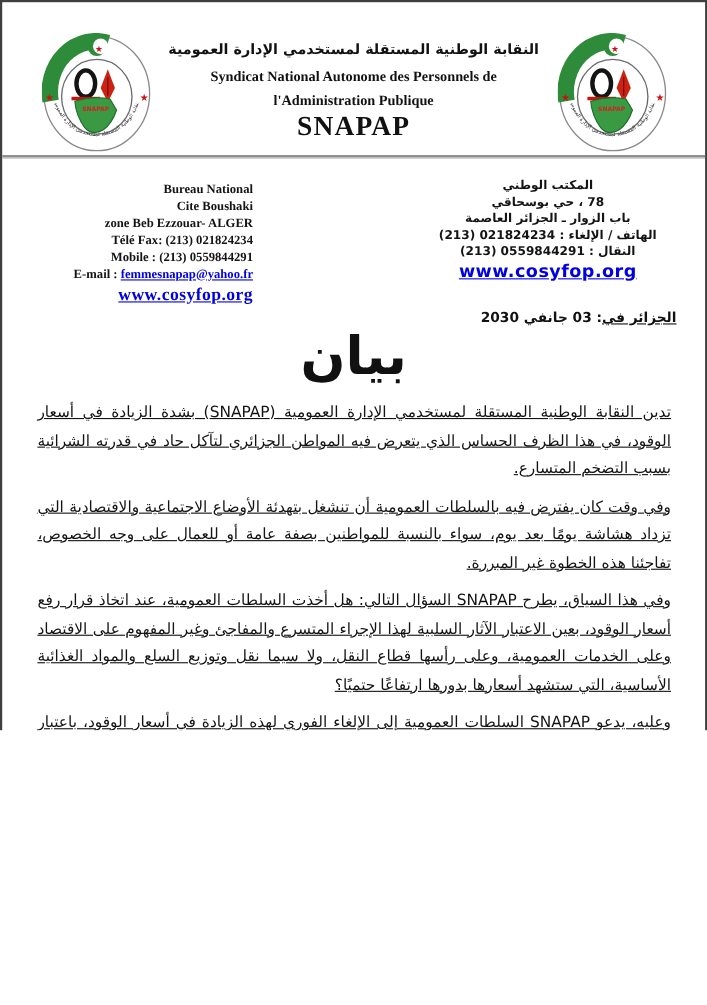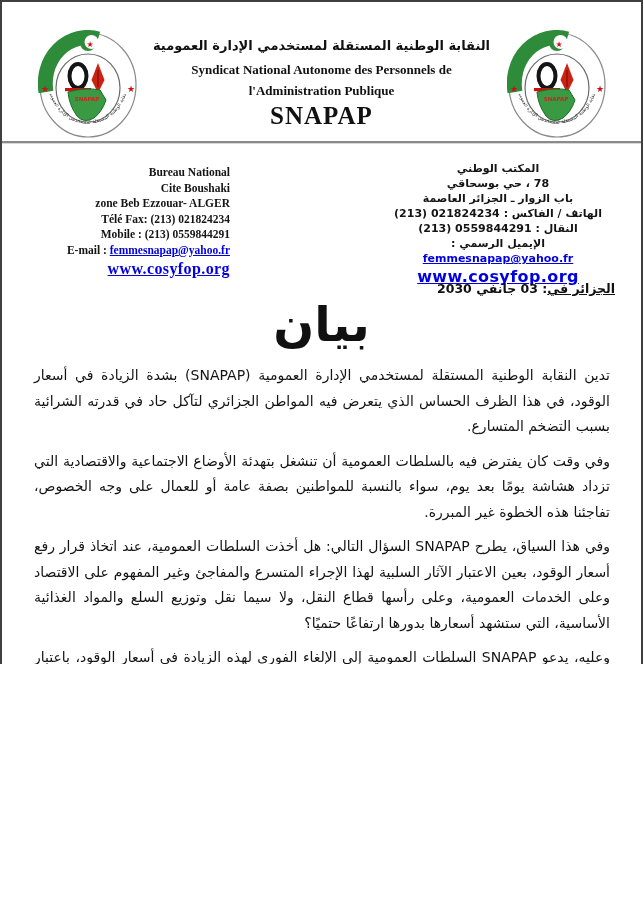--- a/index.html
+++ b/index.html
@@ -58,21 +58,21 @@
   }
   .date-line .u{text-decoration:underline;}
   
   .stmt-title{
     position:absolute;top:294px;left:0;right:0;
     text-align:center;font-weight:bold;font-size:48px;direction:rtl;
   }
   .stmt-body{
     position:absolute;top:361px;left:32px;right:31px;
     direction:rtl;text-align:justify;
-    font-size:14px;line-height:25.5px;color:#131313;
+    font-size:14px;line-height:25.5px;color:#131313;text-decoration:underline;
   }
   .stmt-body p{margin:0 0 9px 0;}
   
   .sig-role{position:absolute;top:785px;right:36px;direction:rtl;font-weight:bold;font-size:11px;}
   .sig-name{position:absolute;top:818px;right:38px;direction:rtl;font-weight:bold;font-size:12px;}
   .sig-scribble{position:absolute;left:326px;top:784px;width:140px;height:62px;}
   .stamp{position:absolute;left:383px;top:763px;width:150px;height:130px;opacity:.9;}
 </style>
 </head>
 <body>
@@ -127,29 +127,26 @@
       <span>E-mail : </span><span class="lnk">femmesnapap@yahoo.fr</span>
     </div>
     <span class="lnk site">www.cosyfop.org</span>
   </div>
 
   <div class="contact-right">
     <div>المكتب الوطني</div>
     <div>78 ، حي بوسحاقي</div>
     <div>باب الزوار ـ الجزائر العاصمة</div>
     <div>
-      <span>الهاتف / الفاكس :</span>
+      <span>الهاتف / الإلغاء :</span>
       <span class="num">(213) 021824234</span>
     </div>
     <div>
       <span>النقال :</span>
       <span class="num">(213) 0559844291</span>
-    </div>
-    <div>
-      <span>الإيميل الرسمي : </span><span class="lnk num">femmesnapap@yahoo.fr</span>
     </div>
     <span class="lnk site">www.cosyfop.org</span>
   </div>
 
   <div class="date-line">
     <span class="u">الجزائر في</span><span>: 03 جانفي 2030</span>
   </div>
 
   <div class="stmt-title">بيان</div>
 

